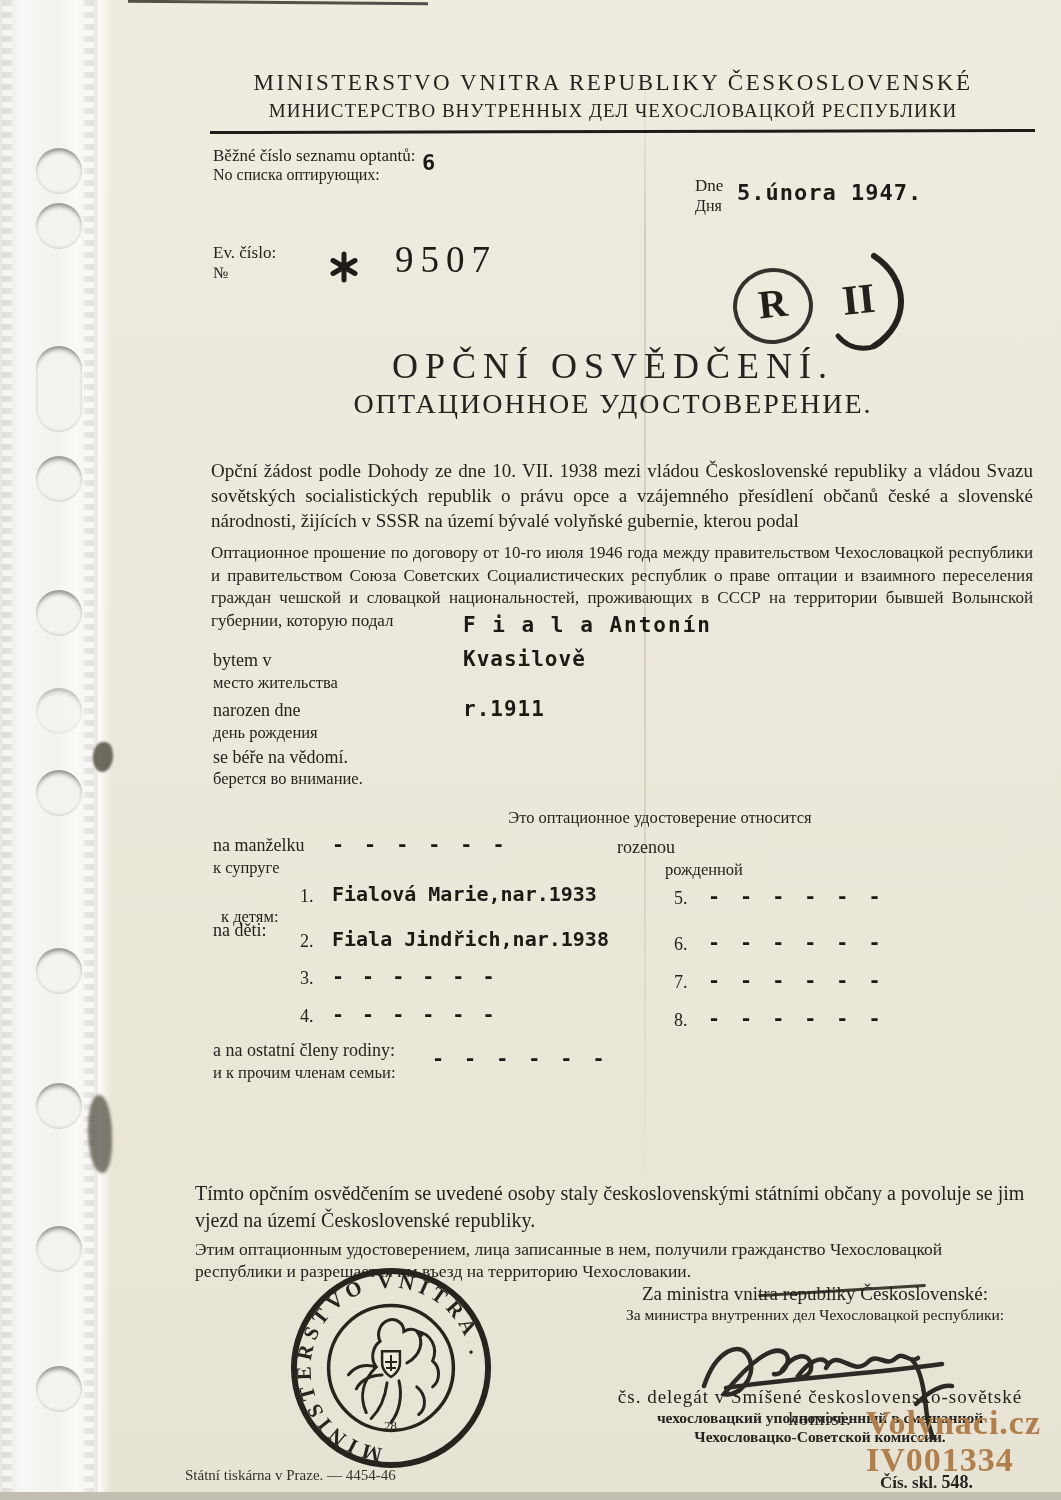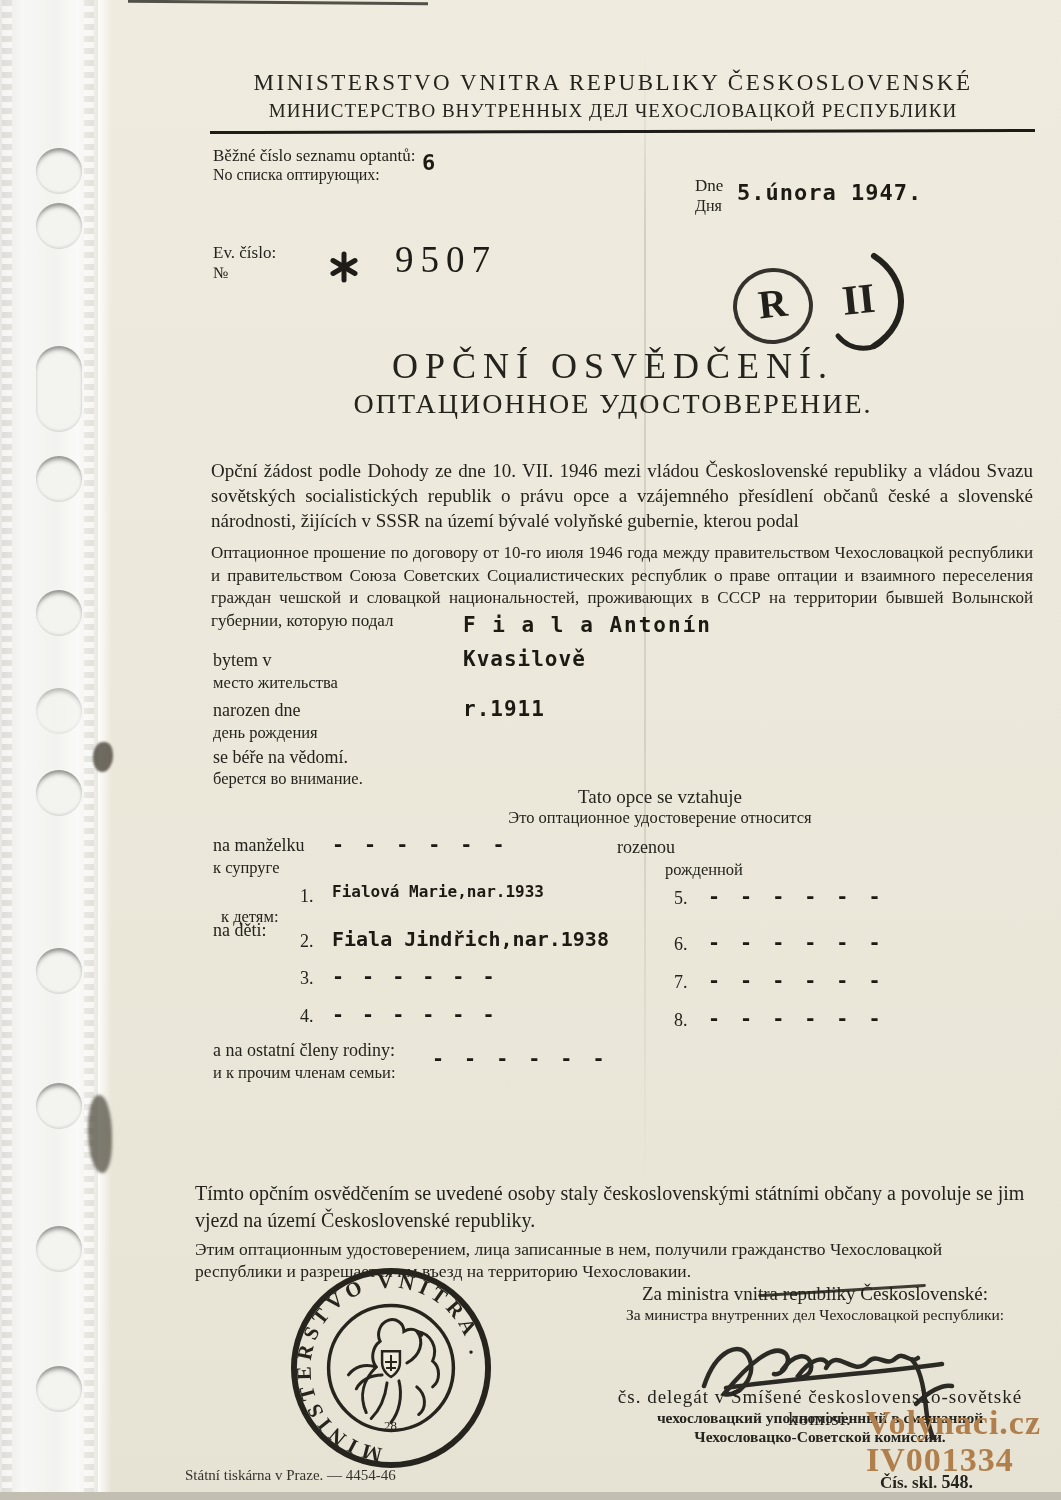--- a/index.html
+++ b/index.html
@@ -95,50 +95,49 @@
   </div>
   <svg class="abs" style="left:822px;top:248px" width="92" height="110" viewBox="0 0 92 110">
     <path d="M52,8 C86,30 90,74 52,98" fill="none" stroke="#24221c" stroke-width="6" stroke-linecap="round"></path>
     <path d="M16,88 C30,105 54,103 62,90" fill="none" stroke="#24221c" stroke-width="5" stroke-linecap="round"></path>
     <text x="20" y="66" font-family="Liberation Serif,serif" font-weight="700" font-size="42" fill="#24221c" transform="rotate(-6 30 50)">II</text>
   </svg>
 
   <div class="abs ser ctr" style="left:190px;right:25px;top:345px;font-size:36px;letter-spacing:7px;">OPČNÍ OSVĚDČENÍ.</div>
   <div class="abs ser ctr" style="left:190px;right:25px;top:388px;font-size:28px;letter-spacing:2px;">ОПТАЦИОННОЕ УДОСТОВЕРЕНИЕ.</div>
 
-  <div class="abs ser jus" style="left:211px;width:822px;top:458px;font-size:19px;line-height:25px;">Opční žádost podle Dohody ze dne 10. VII. 1946 mezi vládou Československé republiky a vládou Svazu sovětských socialistických republik o právu opce a vzájemného přesídlení občanů české a slovenské národnosti, žijících v SSSR na území bývalé volyňské gubernie, kterou podal</div>
+  <div class="abs ser jus" style="left:211px;width:822px;top:458px;font-size:19px;line-height:25px;">Opční žádost podle Dohody ze dne 10. VII. 1938 mezi vládou Československé republiky a vládou Svazu sovětských socialistických republik o právu opce a vzájemného přesídlení občanů české a slovenské národnosti, žijících v SSSR na území bývalé volyňské gubernie, kterou podal</div>
   <div class="abs ser jus" style="left:211px;width:822px;top:542px;font-size:17px;line-height:22.5px;">Оптационное прошение по договору от 10-го июля 1946 года между правительством Чехословацкой республики и правительством Союза Советских Социалистических республик о праве оптации и взаимного переселения граждан чешской и словацкой национальностей, проживающих в СССР на территории бывшей Волынской губернии, которую подал</div>
 
   <div class="abs tw" style="left:463px;top:613px;font-size:21px;letter-spacing:2px;">F i a l a   Antonín</div>
 
   <div class="abs ser" style="left:213px;top:650px;font-size:18px;">bytem v</div>
   <div class="abs ser" style="left:213px;top:673px;font-size:16.5px;">место жительства</div>
   <div class="abs tw" style="left:463px;top:647px;font-size:21px;letter-spacing:1px;">Kvasilově</div>
 
   <div class="abs ser" style="left:213px;top:700px;font-size:18px;">narozen dne</div>
   <div class="abs ser" style="left:213px;top:723px;font-size:16.5px;">день рождения</div>
   <div class="abs tw" style="left:463px;top:697px;font-size:21px;letter-spacing:1px;">r.1911</div>
 
   <div class="abs ser" style="left:213px;top:747px;font-size:18px;">se béře na vědomí.</div>
   <div class="abs ser" style="left:213px;top:769px;font-size:16.5px;">берется во внимание.</div>
 
-  <div class="abs ser ctr" style="left:380px;width:560px;top:786px;font-size:19px;">Tato opce se vztahuje</div>
   <div class="abs ser ctr" style="left:380px;width:560px;top:808px;font-size:16.5px;">Это оптационное удостоверение относится</div>
 
   <div class="abs ser" style="left:213px;top:835px;font-size:18px;">na manželku</div>
   <div class="abs ser" style="left:213px;top:858px;font-size:16.5px;">к супруге</div>
   <div class="abs tw" style="left:332px;top:832px;font-size:20px;letter-spacing:4px;">- - - - - -</div>
   <div class="abs ser" style="left:617px;top:837px;font-size:18px;">rozenou</div>
   <div class="abs ser" style="left:617px;top:860px;font-size:16.5px;margin-left:48px;">рожденной</div>
 
   <div class="abs ser" style="left:213px;top:884px;font-size:18px;margin-top:36px;">na děti:</div>
   <div class="abs ser" style="left:213px;top:907px;font-size:16.5px;margin-left:8px;">к детям:</div>
 
   <div class="abs ser" style="left:300px;top:886px;font-size:18px;">1.</div>
-  <div class="abs tw" style="left:332px;top:882px;font-size:16px;">Fialová Marie,nar.1933</div>
+  <div class="abs tw" style="left:332px;top:882px;font-size:20px;">Fialová Marie,nar.1933</div>
   <div class="abs ser" style="left:300px;top:931px;font-size:18px;">2.</div>
   <div class="abs tw" style="left:332px;top:927px;font-size:20px;">Fiala Jindřich,nar.1938</div>
   <div class="abs ser" style="left:300px;top:968px;font-size:18px;">3.</div>
   <div class="abs tw" style="left:332px;top:964px;font-size:20px;letter-spacing:3px;">- - - - - -</div>
   <div class="abs ser" style="left:300px;top:1006px;font-size:18px;">4.</div>
   <div class="abs tw" style="left:332px;top:1002px;font-size:20px;letter-spacing:3px;">- - - - - -</div>
 
   <div class="abs ser" style="left:674px;top:888px;font-size:18px;">5.</div>
   <div class="abs tw" style="left:708px;top:884px;font-size:20px;letter-spacing:4px;">- - - - - -</div>
   <div class="abs ser" style="left:674px;top:934px;font-size:18px;">6.</div>

